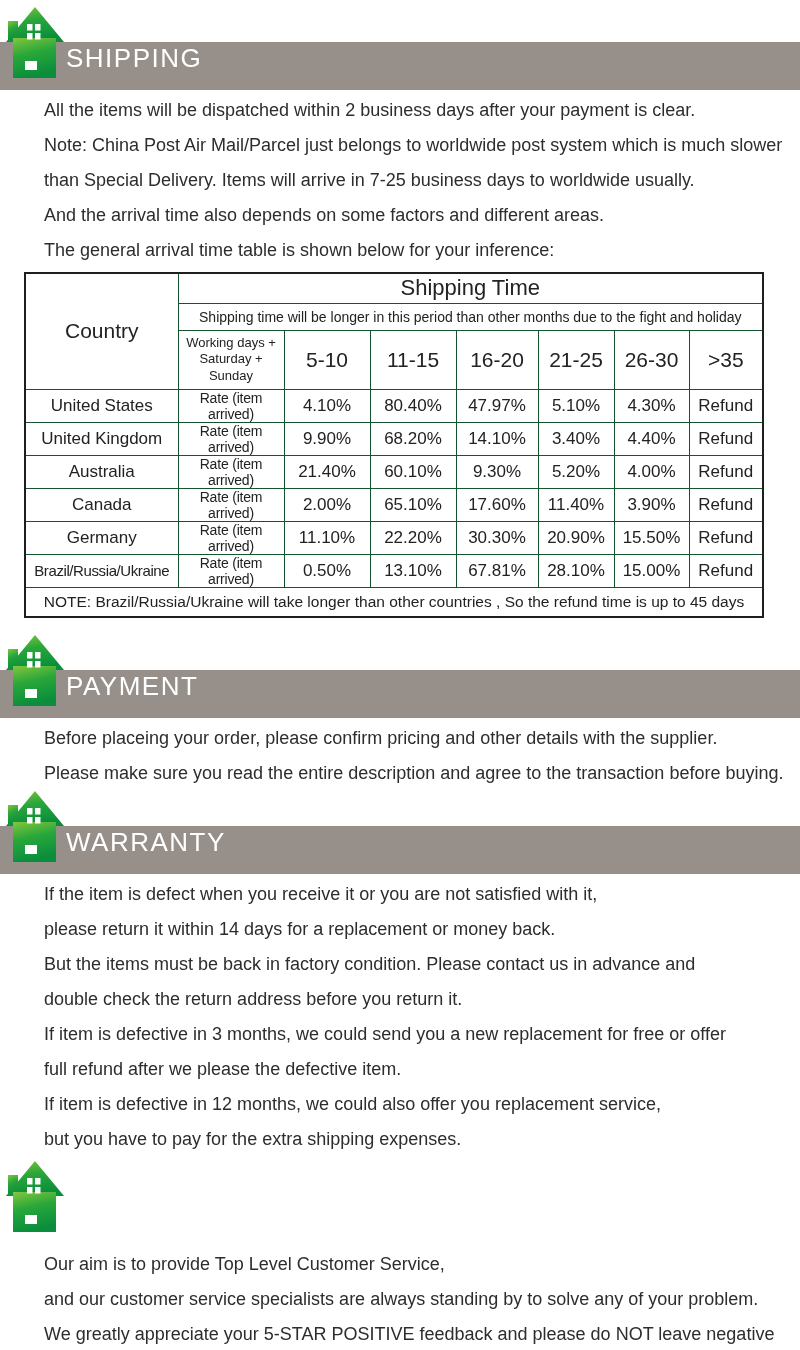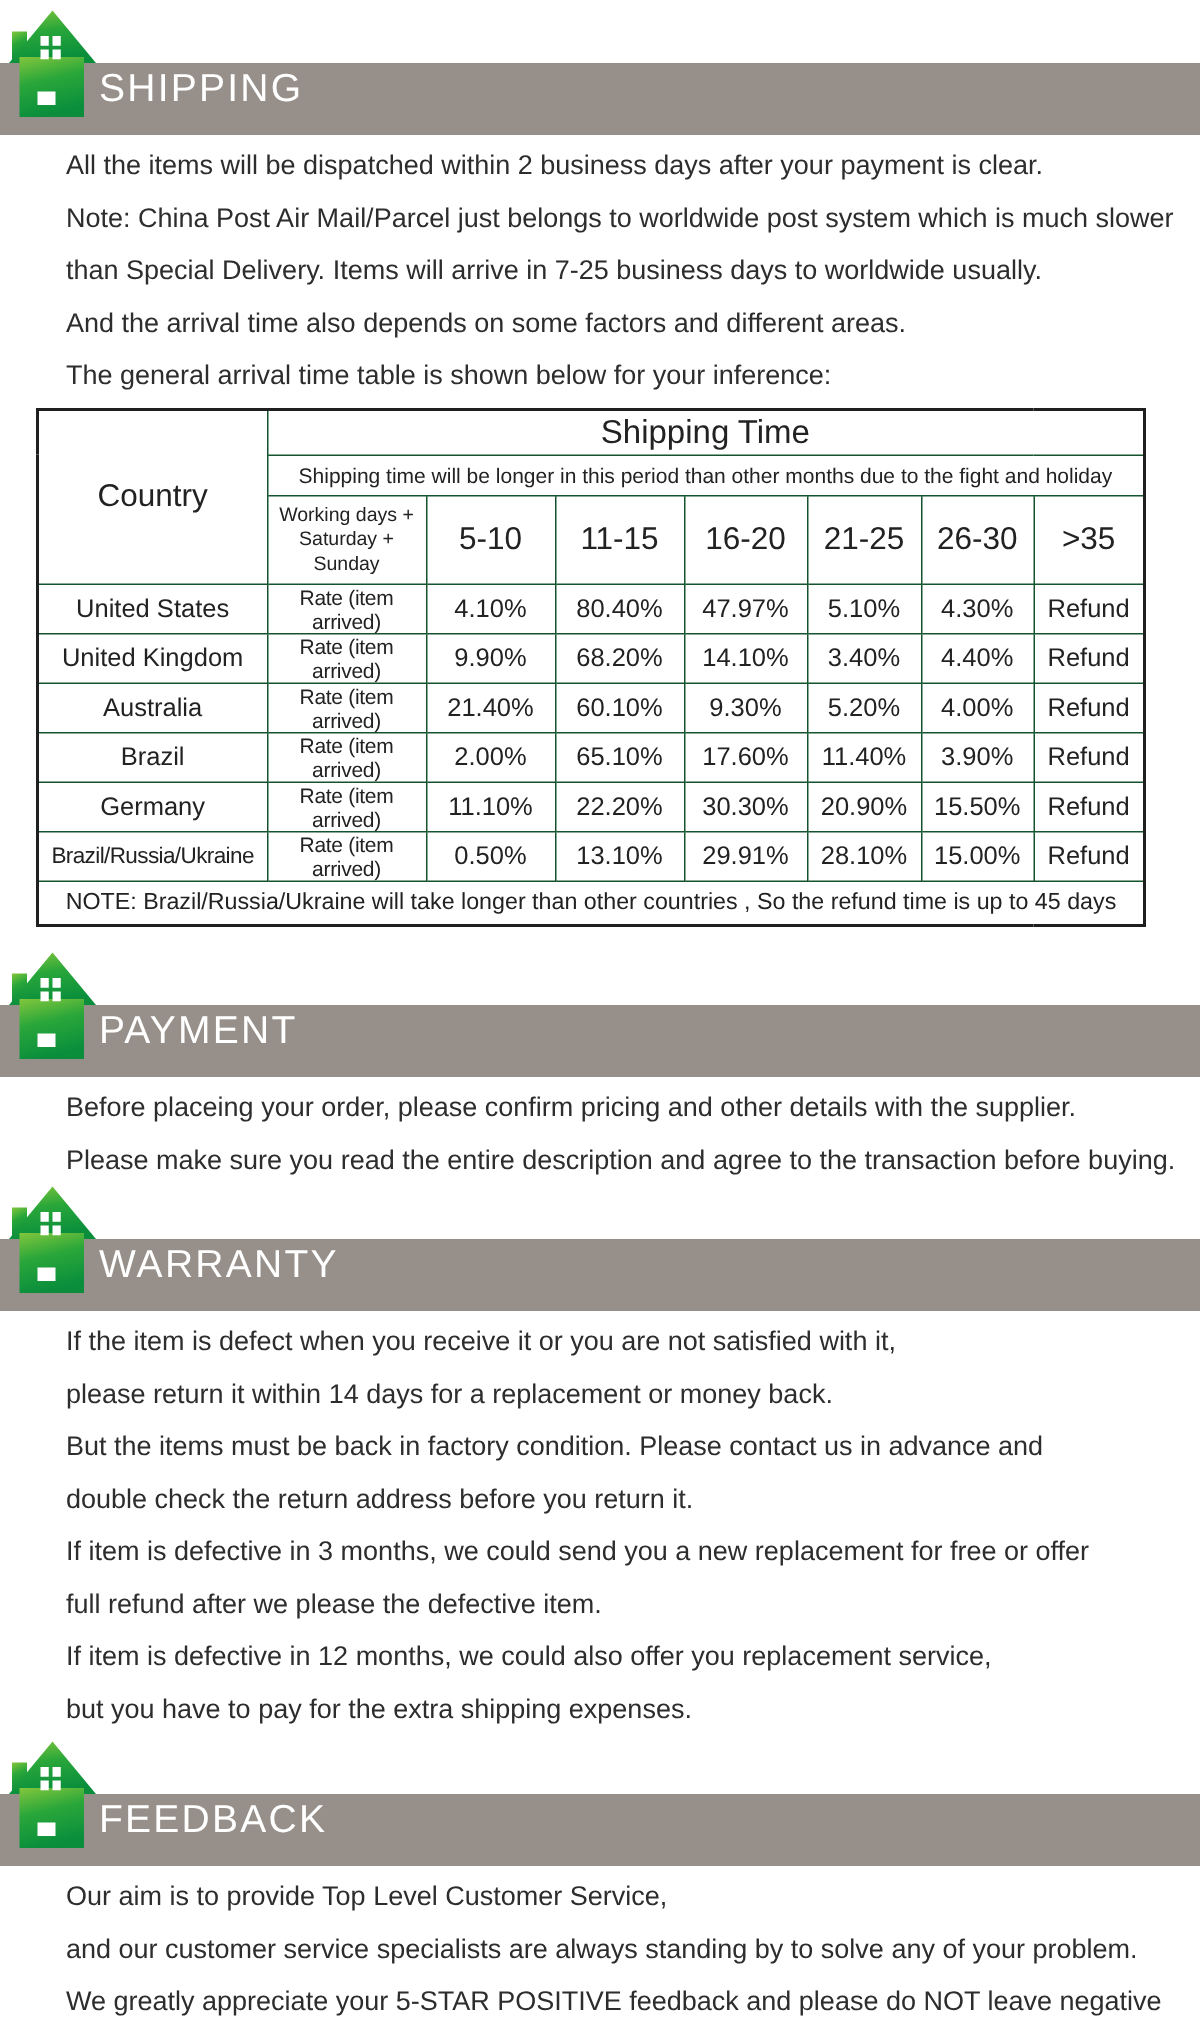--- a/index.html
+++ b/index.html
@@ -150,21 +150,21 @@
     <td class="td-country">Australia</td>
     <td class="td-rate">Rate (item arrived)</td>
     <td class="td-val">21.40%</td>
     <td class="td-val">60.10%</td>
     <td class="td-val">9.30%</td>
     <td class="td-val">5.20%</td>
     <td class="td-val">4.00%</td>
     <td class="td-refund">Refund</td>
   </tr>
   <tr class="r-data">
-    <td class="td-country">Brazil</td>
+    <td class="td-country">Canada</td>
     <td class="td-rate">Rate (item arrived)</td>
     <td class="td-val">2.00%</td>
     <td class="td-val">65.10%</td>
     <td class="td-val">17.60%</td>
     <td class="td-val">11.40%</td>
     <td class="td-val">3.90%</td>
     <td class="td-refund">Refund</td>
   </tr>
   <tr class="r-data">
     <td class="td-country">Germany</td>
@@ -174,21 +174,21 @@
     <td class="td-val">30.30%</td>
     <td class="td-val">20.90%</td>
     <td class="td-val">15.50%</td>
     <td class="td-refund">Refund</td>
   </tr>
   <tr class="r-data">
     <td class="td-country small">Brazil/Russia/Ukraine</td>
     <td class="td-rate">Rate (item arrived)</td>
     <td class="td-val">0.50%</td>
     <td class="td-val">13.10%</td>
-    <td class="td-val">29.91%</td>
+    <td class="td-val">67.81%</td>
     <td class="td-val">28.10%</td>
     <td class="td-val">15.00%</td>
     <td class="td-refund">Refund</td>
   </tr>
   <tr class="r-note">
     <td class="note-cell" colspan="8">NOTE: Brazil/Russia/Ukraine will take longer than other countries , So the refund time is up to 45 days</td>
   </tr>
   </tbody>
 </table>
 
@@ -238,23 +238,20 @@
   <p>please return it within 14 days for a replacement or money back.</p>
   <p>But the items must be back in factory condition. Please contact us in advance and</p>
   <p>double check the return address before you return it.</p>
   <p>If item is defective in 3 months, we could send you a new replacement for free or offer</p>
   <p>full refund after we please the defective item.</p>
   <p>If item is defective in 12 months, we could also offer you replacement service,</p>
   <p>but you have to pay for the extra shipping expenses.</p>
 </div>
 
 <div class="section-header mt-feedback">
-  <div class="bar">
-    <span>FEEDBACK</span>
-  </div>
   <svg class="house" viewBox="0 0 60 73">
     <rect x="3" y="16" width="10" height="19" fill="url(#houseGrad)"></rect>
     <polygon points="30,2 59,37 1,37" fill="url(#houseGrad)"></polygon>
     <rect x="8" y="33" width="43" height="40" fill="url(#houseGrad)"></rect>
     <g fill="#ffffff">
       <rect x="22" y="19" width="5.5" height="6.5"></rect>
         <rect x="30" y="19" width="5.5" height="6.5"></rect>
       <rect x="22" y="28" width="5.5" height="6.5"></rect>
         <rect x="30" y="28" width="5.5" height="6.5"></rect>
       <rect x="20" y="56" width="12" height="9"></rect>

